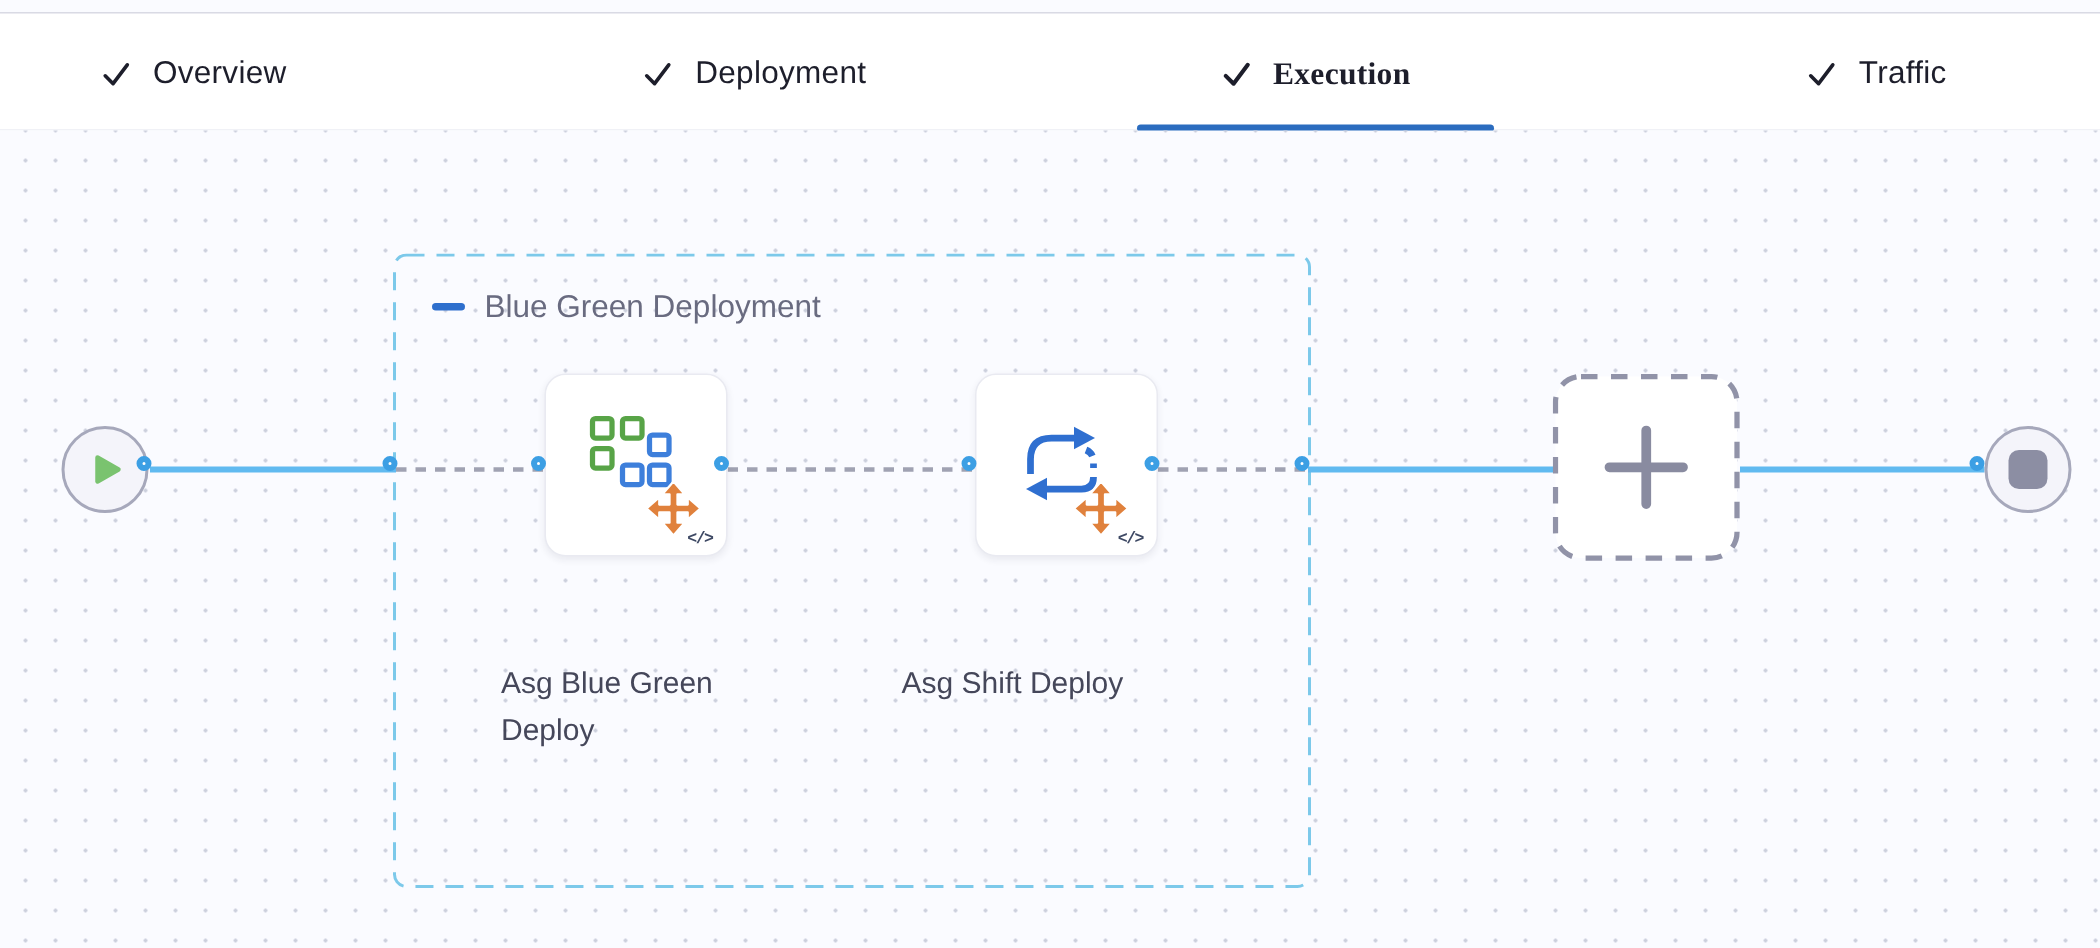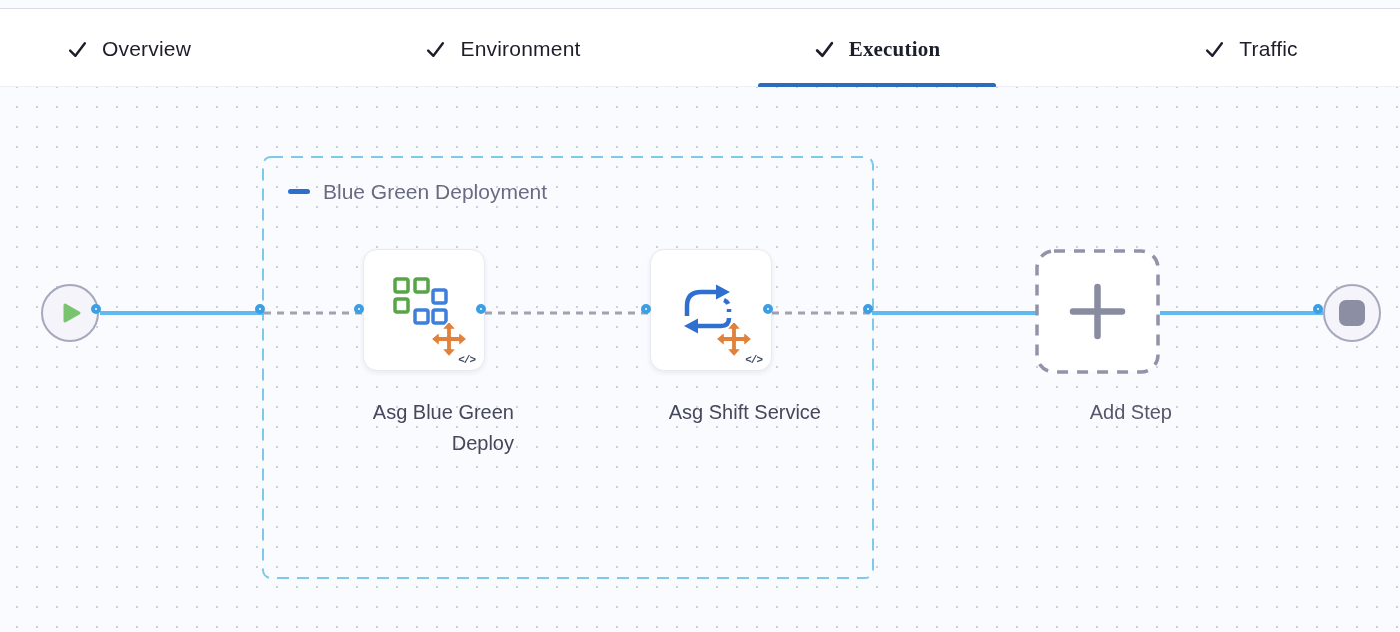--- a/index.html
+++ b/index.html
@@ -73,21 +73,21 @@
     width:122px; height:122px; background:#ffffff; border-radius:14px;
     border:1px solid #e9eaf1; box-shadow:0 2px 5px rgba(40,41,61,.08);
     z-index:3; cursor:pointer;
   }
   .code-badge {
     position:absolute; right:9px; bottom:4px;
     font-size:11px; font-weight:700; color:#3e4964;
     font-family:"Liberation Mono", monospace; letter-spacing:-1px;
   }
   .step-label {
-    font-size:20px; color:#45475a; text-align:right; line-height:1.55; z-index:2;
+    font-size:20px; color:#45475a; text-align:left; line-height:1.55; z-index:2;margin-top:44px;
   }
 
   
   .add-box { width:125px; height:125px; z-index:3; cursor:pointer; }
 </style>
 </head>
 <body>
 
 <div id="app">
 
@@ -100,21 +100,21 @@
           <path d="M3 11 L8 16 L17 4" stroke="#1d1e2b" stroke-width="2.3" fill="none" stroke-linecap="round" stroke-linejoin="round"></path>
         </svg>
       <span class="tab-label">Overview</span>
     </div>
 
 
     <div class="tab">
       <svg width="21" height="21" viewBox="0 0 20 20">
           <path d="M3 11 L8 16 L17 4" stroke="#1d1e2b" stroke-width="2.3" fill="none" stroke-linecap="round" stroke-linejoin="round"></path>
         </svg>
-      <span class="tab-label">Environment</span>
+      <span class="tab-label">Deployment</span>
     </div>
 
     <div class="tab active">
       <svg width="21" height="21" viewBox="0 0 20 20">
           <path d="M3 11 L8 16 L17 4" stroke="#1d1e2b" stroke-width="2.6" fill="none" stroke-linecap="round" stroke-linejoin="round"></path>
         </svg>
       <span class="tab-label">Execution</span>
       <div class="indicator"></div>
     </div>
 
@@ -122,21 +122,21 @@
       <svg width="21" height="21" viewBox="0 0 20 20">
           <path d="M3 11 L8 16 L17 4" stroke="#1d1e2b" stroke-width="2.3" fill="none" stroke-linecap="round" stroke-linejoin="round"></path>
         </svg>
       <span class="tab-label">Traffic</span>
     </div>
 
   </div>
 
   <div class="canvas">
 
-    <div class="abs group" style="left:262px; top:69px;text-align:center;">
+    <div class="abs group" style="left:262px; top:82px;text-align:center;">
       <svg width="612" height="423" style="position:absolute; left:0; top:0;">
         <rect x="1" y="1" width="610" height="421" rx="8" fill="none" stroke="#7cc9ea" stroke-width="2" stroke-dasharray="12 8"></rect>
       </svg>
       <div class="abs collapse-btn" style="left:26px; top:33px;"></div>
       <div class="abs group-label" style="left:61px; top:24px;">Blue Green Deployment</div>
     </div>
 
     <div class="abs line" style="left:100px; top:224px; width:164px;"></div>
     <div class="abs line" style="left:872px; top:224px; width:164px;"></div>
     <div class="abs line" style="left:1160px; top:224px; width:163px;"></div>
@@ -204,17 +204,16 @@
     <div class="abs port" style="left:91px;  top:217px;"></div>
     <div class="abs port" style="left:255px; top:217px;"></div>
     <div class="abs port" style="left:354px; top:217px;"></div>
     <div class="abs port" style="left:476px; top:217px;"></div>
     <div class="abs port" style="left:641px; top:217px;"></div>
     <div class="abs port" style="left:763px; top:217px;"></div>
     <div class="abs port" style="left:863px; top:217px;"></div>
     <div class="abs port" style="left:1313px;top:217px;"></div>
 
     <div class="abs step-label" style="left:334px; top:310px; width:180px;">Asg Blue Green Deploy</div>
-    <div class="abs step-label" style="left:601px; top:310px; width:220px;">Asg Shift Service</div>
-    <div class="abs step-label" style="left:1022px; top:310px; width:150px; color:#55576b;">Add Step</div>
+    <div class="abs step-label" style="left:601px; top:310px; width:220px;">Asg Shift Deploy</div>
 
   </div>
 </div>
 
 </body></html>

